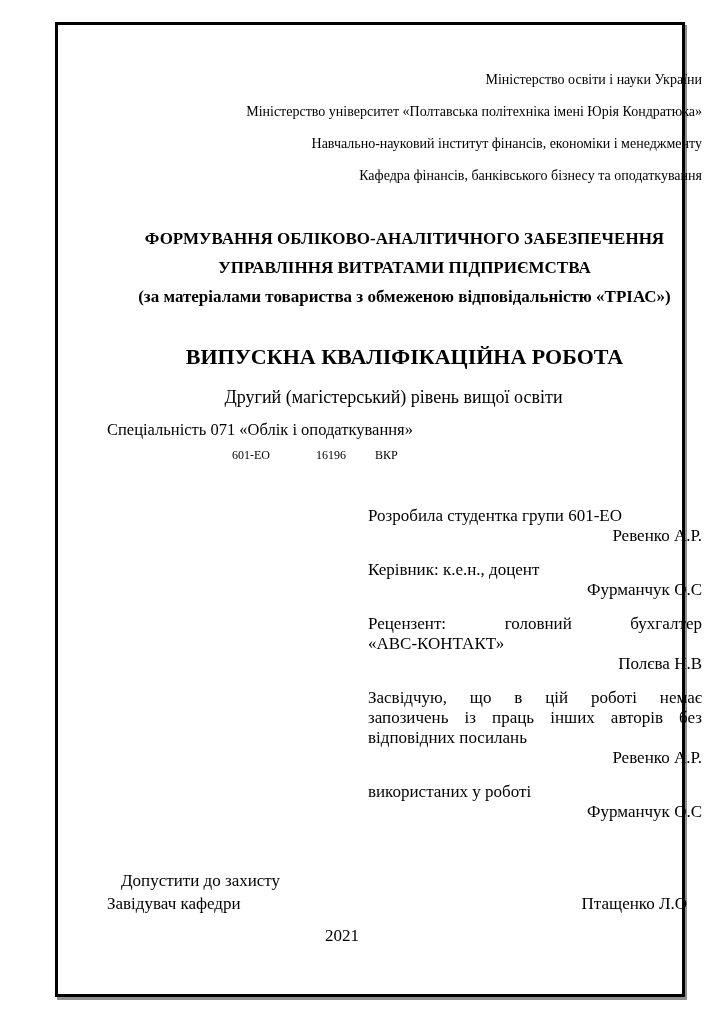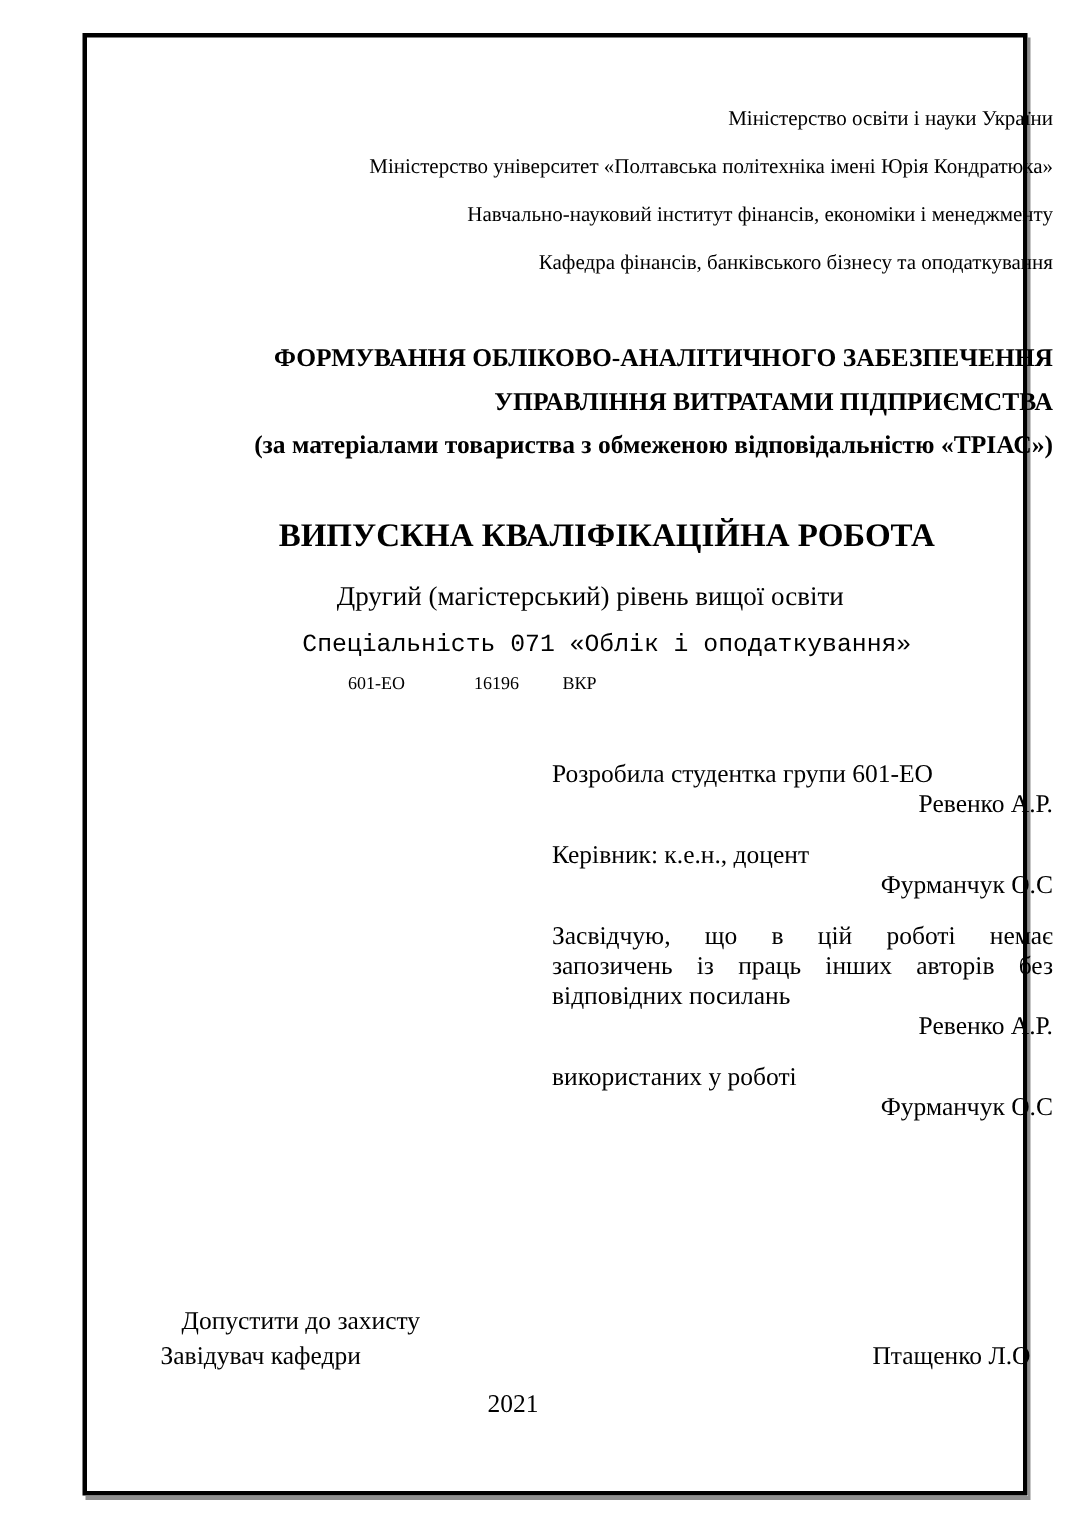--- a/index.html
+++ b/index.html
@@ -25,21 +25,21 @@
 
   .doc-header {
     left: 107px; top: 64px; width: 595px;
     text-align: right;
     font-size: 14px; line-height: 32px;
     white-space: nowrap;
   }
 
   .thesis-title {
     left: 107px; top: 224px; width: 595px;
-    text-align: right;
+    text-align: center;
     font-size: 17px; font-weight: bold;
     line-height: 29px;
     white-space: nowrap;
   }
   .thesis-subtitle { font-weight: bold; }
 
   .work-type {
     left: 107px; top: 344px; width: 595px;
     text-align: center;
     font-size: 22px; font-weight: bold;
@@ -48,24 +48,23 @@
 
   .degree {
     left: 96px; top: 387px; width: 595px;
     text-align: center;
     font-size: 18px;
     white-space: nowrap;
   }
 
   .specialty {
     left: 107px; top: 420px; width: 595px;
-    text-align: center;
+    text-align: left;
     font-size: 16.5px;
     white-space: nowrap;
-    font-family: Liberation Mono, monospace;
   }
 
   .codes {
     left: 232px; top: 448px;
     font-size: 12px;
     white-space: nowrap;
   }
   .codes .c2 { margin-left: 46px; }
   .codes .c3 { margin-left: 29px; }
 
@@ -128,20 +127,25 @@
   <div class="sig-para">
     <div>Розробила студентка групи 601-ЕО</div>
     <div class="sig-name">Ревенко А.Р.</div>
   </div>
 
   <div class="sig-para">
     <div>Керівник: к.е.н., доцент</div>
     <div class="sig-name">Фурманчук О.С</div>
   </div>
 
+  <div class="sig-para">
+    <div class="jl">Рецензент: головний бухгалтер</div>
+    <div>«АВС-КОНТАКТ»</div>
+    <div class="sig-name">Полєва Н.В</div>
+  </div>
 
   <div class="sig-para">
     <div class="jl">Засвідчую, що в цій роботі немає</div>
     <div class="jl">запозичень із праць інших авторів без</div>
     <div>відповідних посилань</div>
     <div class="sig-name">Ревенко А.Р.</div>
   </div>
 
   <div class="sig-para">
     <div>використаних у роботі</div>

